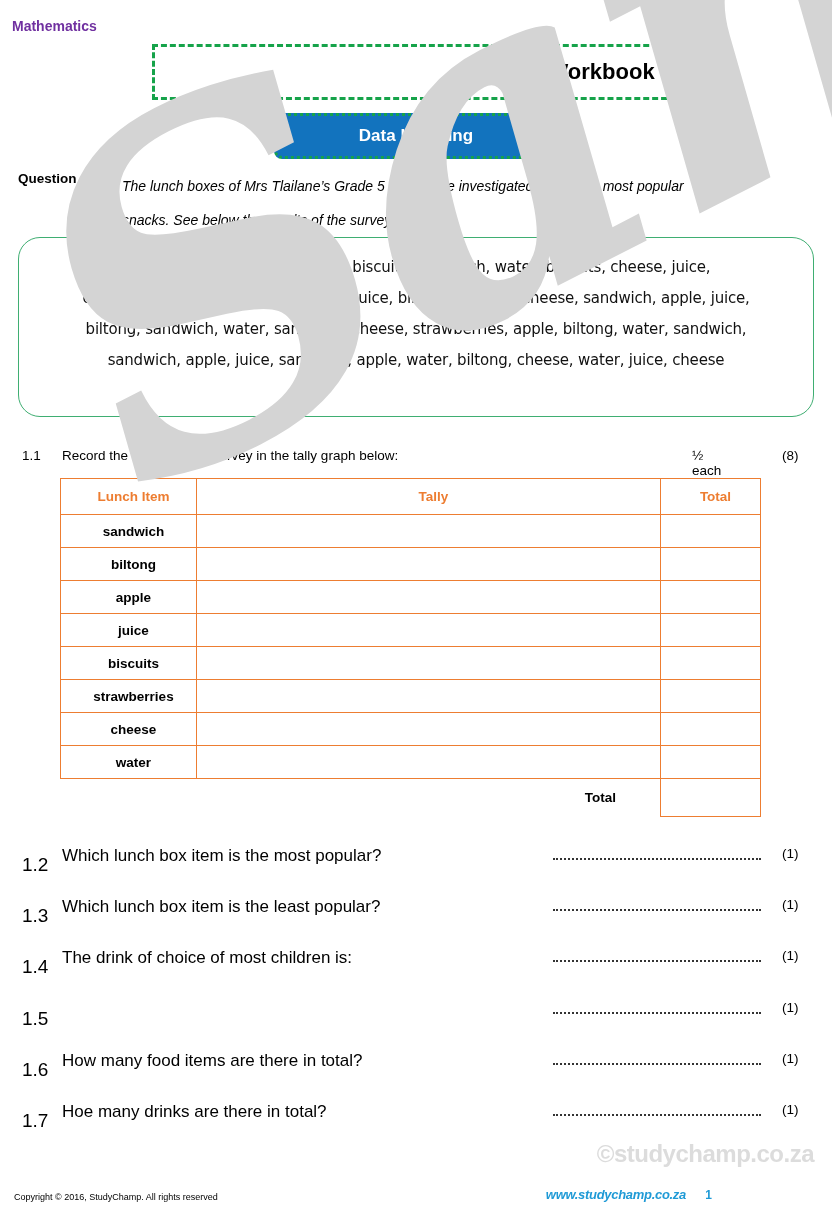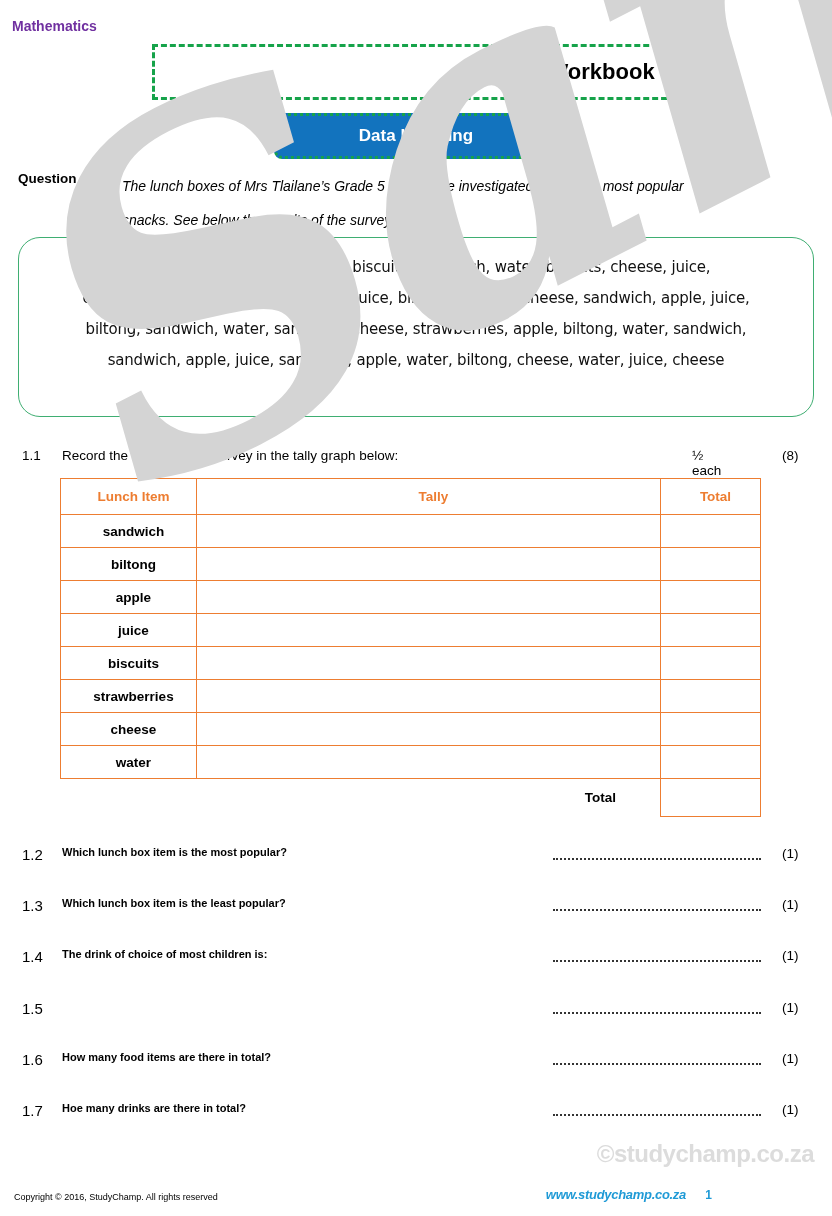--- a/index.html
+++ b/index.html
@@ -145,22 +145,22 @@
   .tally-table tr.total-row td.tl-label {
     text-align:right; padding-right:44px;
     font-size:13.5px; font-weight:700; color:#000;
   }
   .tally-table tr.total-row td.tl-box {
     border:1.3px solid #ed7d31;
   }
 
   
   .qrow { position:absolute; left:0; width:832px; height:20px; }
-  .qrow .num { position:absolute; left:22px; top:0; font-size:15px; }
-  .qrow .txt { position:absolute; left:62px; top:0; font-size:11px; white-space:nowrap;font-weight:bold;}
+  .qrow .num { position:absolute; left:22px; top:8px; font-size:19px; }
+  .qrow .txt { position:absolute; left:62px; top:0; font-size:17px; white-space:nowrap;}
   .qrow .dots {
     position:absolute; left:553px; top:12px; width:208px;
     border-bottom:2px dotted #333; height:1px;
   }
   .qrow .mk { position:absolute; left:782px; top:0; font-size:13.5px; }
 
   
   .copyright {
     position:absolute; left:14px; bottom:14px;
     font-size:9px; color:#000;

